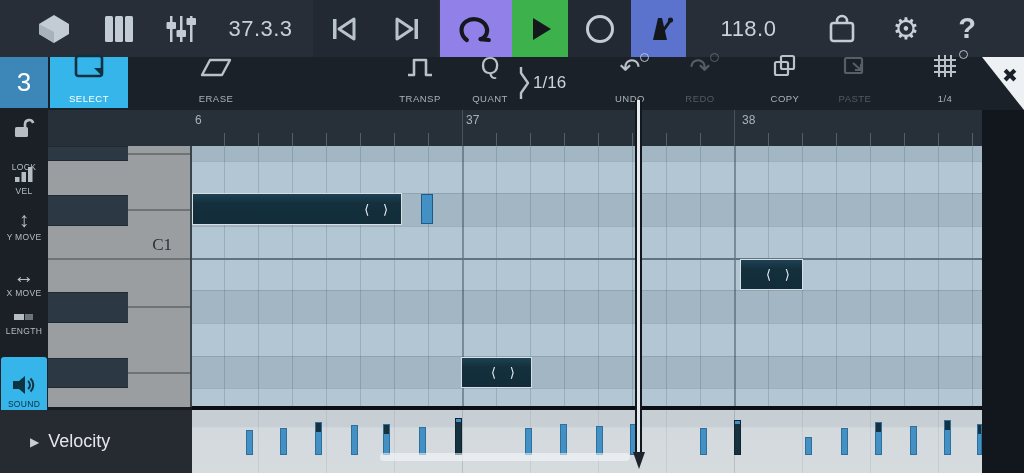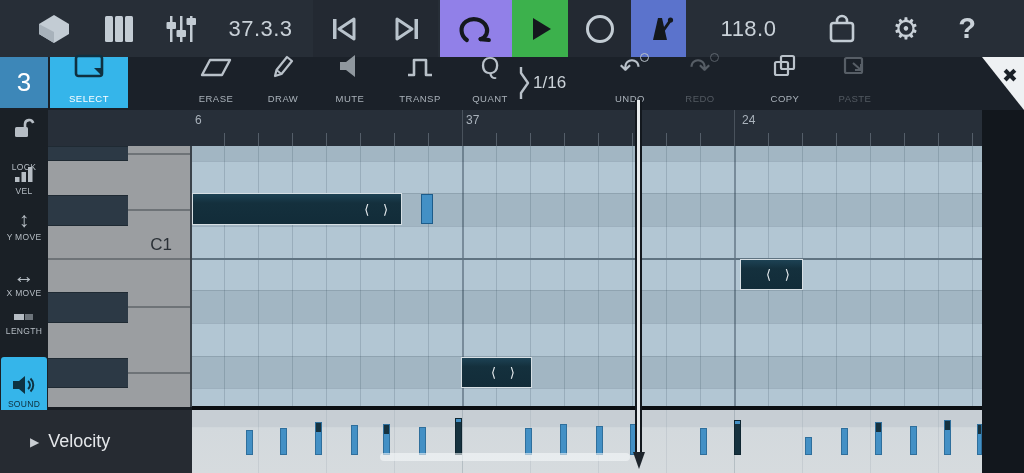--- a/index.html
+++ b/index.html
@@ -193,38 +193,21 @@
 
     <div class="tool" style="left:184px;">
       <span class="ticon">
         <svg width="34" height="22" viewBox="0 0 34 22">
             <polygon points="11,3 31,3 23,18 3,18" fill="none" stroke="#b9c1c9" stroke-width="2.4" stroke-linejoin="round"></polygon>
           </svg>
       </span>
       <span class="tlabel">ERASE</span>
     </div>
 
-    <div class="tool" style="left:251px;">
-      <span class="ticon">
-        <svg width="26" height="26" viewBox="0 0 26 26">
-            <path d="M5 23 L6.5 17 L17 4 L22 8 L11.5 21 Z" fill="none" stroke="#b9c1c9" stroke-width="2.2" stroke-linejoin="round"></path>
-            <line x1="6.5" y1="17" x2="11.5" y2="21" stroke="#b9c1c9" stroke-width="1.8"></line>
-          </svg>
-      </span>
-      <span class="tlabel">DRAW</span>
-    </div>
-
-    <div class="tool" style="left:318px;">
-      <span class="ticon">
-        <svg width="26" height="26" viewBox="0 0 26 26">
-            <polygon points="3,9 9,9 18,2 18,24 9,17 3,17" fill="#8f979e"></polygon>
-          </svg>
-      </span>
-      <span class="tlabel">MUTE</span>
-    </div>
+
 
     <div class="tool" style="left:388px;">
       <span class="ticon">
         <svg width="30" height="24" viewBox="0 0 30 24">
             <path d="M3 20 L9 20 L9 5 L21 5 L21 20 L27 20" fill="none" stroke="#b9c1c9" stroke-width="2.6" stroke-linejoin="round"></path>
           </svg>
       </span>
       <span class="tlabel">TRANSP</span>
     </div>
 
@@ -263,20 +246,36 @@
     <div class="tool dim" style="left:823px;">
       <span class="ticon">
         <svg width="26" height="26" viewBox="0 0 26 26">
             <rect x="3" y="5" width="17" height="15" rx="1.5" fill="none" stroke="#b9c1c9" stroke-width="2.2"></rect>
             <path d="M11 10 L19 17 M19 11 V17 H13" fill="none" stroke="#b9c1c9" stroke-width="2"></path>
           </svg>
       </span>
       <span class="tlabel">PASTE</span>
     </div>
 
+    <div class="tool" style="left:913px;">
+      <span class="ticon" style="position:relative;">
+        <svg width="26" height="26" viewBox="0 0 26 26">
+          <g stroke="#b9c1c9" stroke-width="2">
+            <line x1="7" y1="2" x2="7" y2="24"></line>
+              <line x1="13" y1="2" x2="13" y2="24"></line>
+              <line x1="19" y1="2" x2="19" y2="24"></line>
+            <line x1="2" y1="7" x2="24" y2="7"></line>
+              <line x1="2" y1="13" x2="24" y2="13"></line>
+              <line x1="2" y1="19" x2="24" y2="19"></line>
+          </g>
+        </svg>
+        <span class="badge-dot" style="right:-10px;top:-3px;"></span>
+      </span>
+      <span class="tlabel">1/4</span>
+    </div>
 
     <div id="close-corner">
         <span>✖</span>
       </div>
   </div>
 
   <div id="sidebar">
     <div class="side-btn" style="top:6px;gap:20px;">
       <span>
         <svg width="24" height="24" viewBox="0 0 24 24">
@@ -344,33 +343,33 @@
       <div class="ruler-tick measure" style="left: 542px;"></div>
       <div class="ruler-tick" style="left: 576px;"></div>
       <div class="ruler-tick" style="left: 610px;"></div>
       <div class="ruler-tick" style="left: 644px;"></div>
       <div class="ruler-tick" style="left: 678px;"></div>
       <div class="ruler-tick" style="left: 712px;"></div>
       <div class="ruler-tick" style="left: 746px;"></div>
       <div class="ruler-tick" style="left: 780px;"></div>
       <div class="ruler-label" style="left: 3px;">6</div>
       <div class="ruler-label" style="left: 274px;">37</div>
-      <div class="ruler-label" style="left: 550px;">24</div>
+      <div class="ruler-label" style="left: 550px;">38</div>
     </div>
   <div id="keyboard">
       <div class="blackkey" style="top: 0px; height: 13px;"></div>
       <div class="blackkey" style="top: 49px; height: 29px;"></div>
       <div class="blackkey" style="top: 146px; height: 29px;"></div>
       <div class="blackkey" style="top: 212px; height: 28px;"></div>
       <div class="keysep" style="top: 7px; left: 80px; width: 64px;"></div>
       <div class="keysep" style="top: 63px; left: 80px; width: 64px;"></div>
       <div class="keysep" style="top: 112px; left: 0px; width: 144px;"></div>
       <div class="keysep" style="top: 160px; left: 80px; width: 64px;"></div>
       <div class="keysep" style="top: 226px; left: 80px; width: 64px;"></div>
-      <div class="c1label" style="top: 89px;">C1</div>
+      <div class="c1label" style="top: 89px; font-family: Liberation Serif, serif;">C1</div>
     </div>
   <div id="grid">
       <div class="grow b" style="top: 0px; height: 15px;"></div>
       <div class="grow w" style="top: 15px; height: 32px;"></div>
       <div class="rowline" style="top: 15px;"></div>
       <div class="grow b" style="top: 47px; height: 33px;"></div>
       <div class="rowline" style="top: 47px;"></div>
       <div class="grow w" style="top: 80px; height: 32px;"></div>
       <div class="rowline" style="top: 80px;"></div>
       <div class="grow w" style="top: 112px; height: 32px;"></div>

